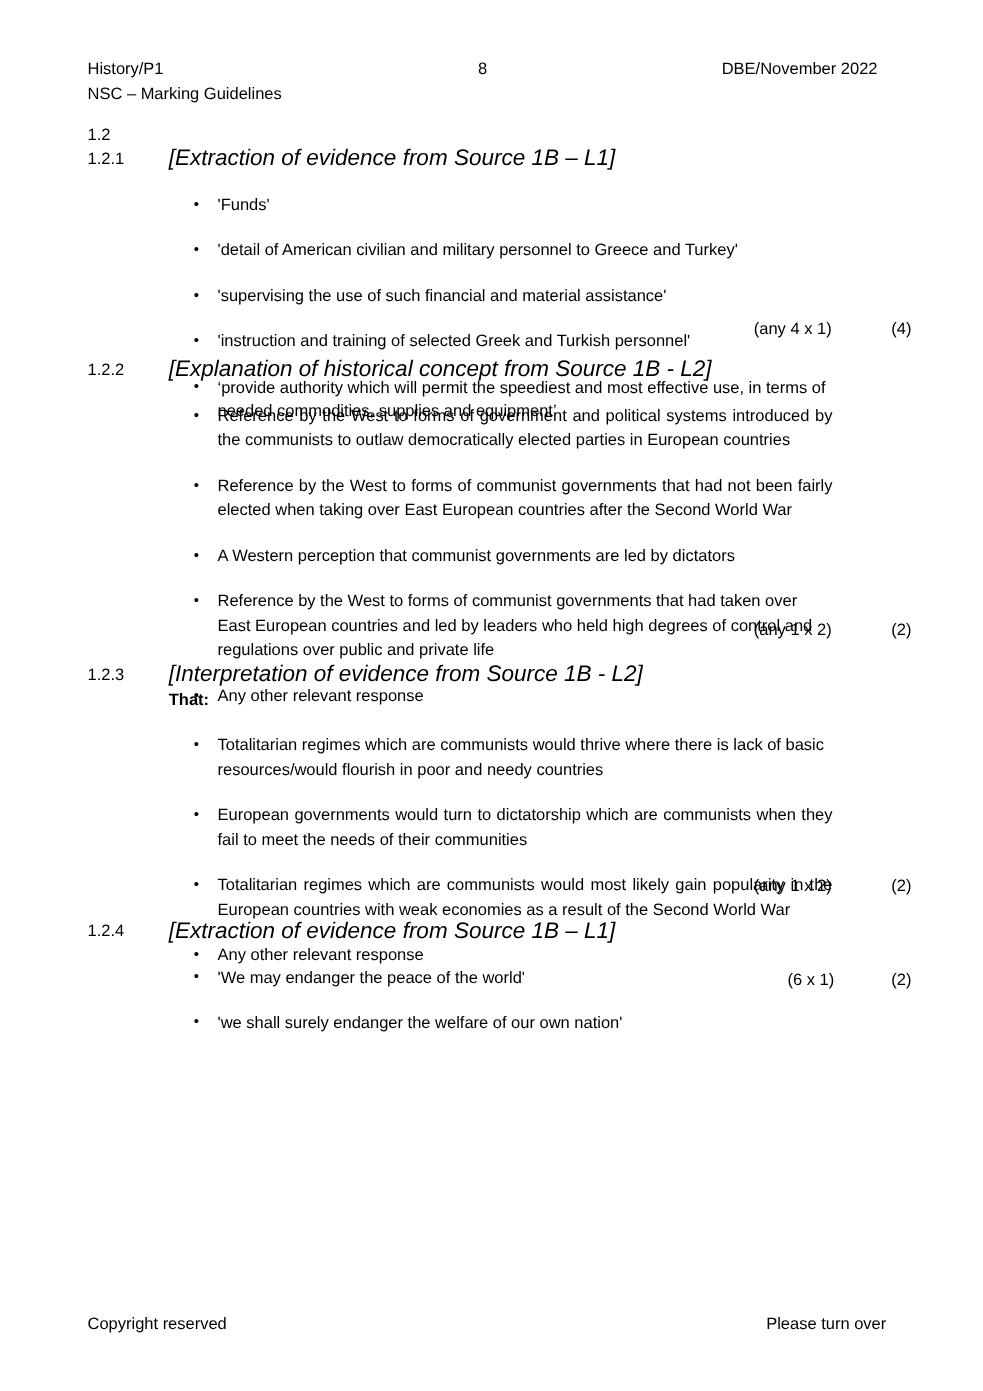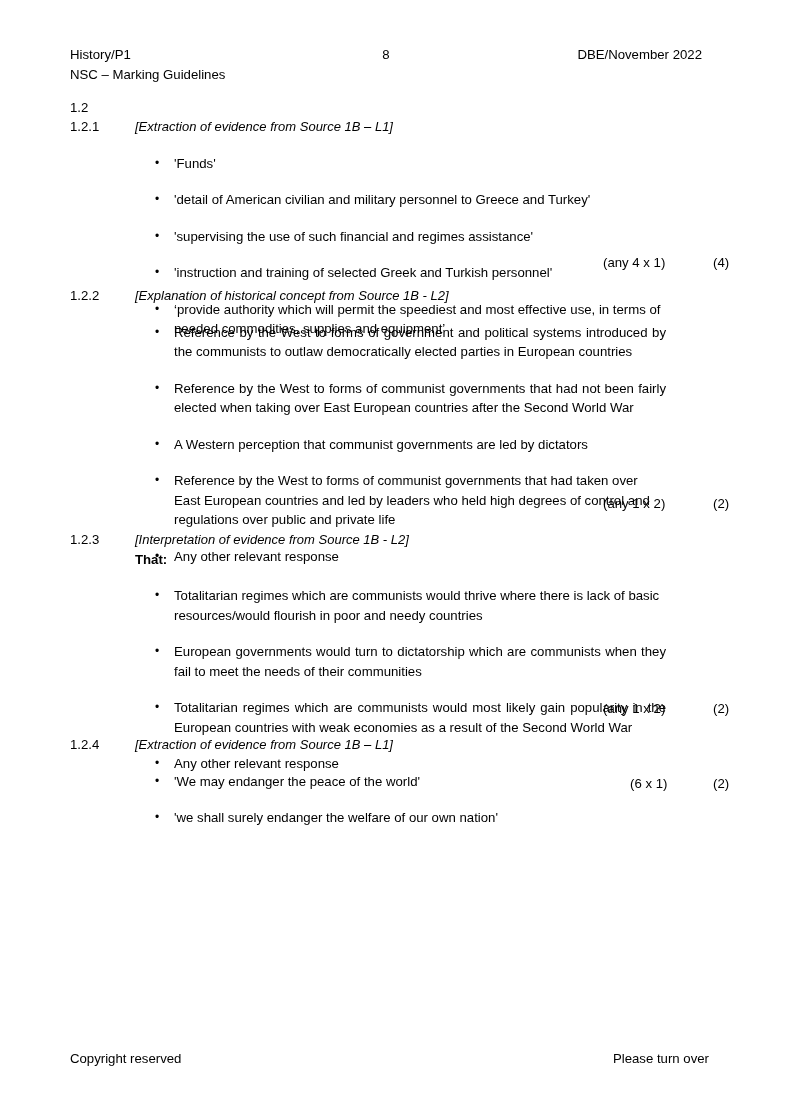--- a/index.html
+++ b/index.html
@@ -74,21 +74,21 @@
     white-space: nowrap;
   }
 
   .block {
     position: absolute;
     left: 135px;
     width: 548px;
   }
 
   .sec-heading {
-    font-size: 13px;
+    font-size: 18px;
     line-height: 19.5px;
     font-style: italic;
     white-space: nowrap;
   }
   .sub-heading {
     font-size: 13.2px;
     line-height: 19.5px;
     font-weight: bold;
   }
 
@@ -171,21 +171,21 @@
     <div class="block" style="top:117px">
       <div class="sec-heading">[Extraction of evidence from Source 1B – L1]</div>
       <ul class="bullets">
         <li class="plain">
           <span class="txt">'Funds'</span>
         </li>
         <li class="plain">
           <span class="txt">'detail of American civilian and military personnel to Greece and Turkey'</span>
         </li>
         <li class="plain">
-          <span class="txt">'supervising the use of such financial and regimes assistance'</span>
+          <span class="txt">'supervising the use of such financial and material assistance'</span>
         </li>
         <li class="plain">
           <span class="txt">'instruction and training of selected Greek and Turkish personnel'</span>
         </li>
         <li class="plain">
           <span class="txt markline"><span>‘provide authority which will permit the speediest and most effective use, in terms of needed commodities, supplies and equipment’</span></span>
         </li>
       </ul>
     </div>
     <div class="qnum marks-wrap" style="left:603px; top:253px">(any 4 x 1)</div>

